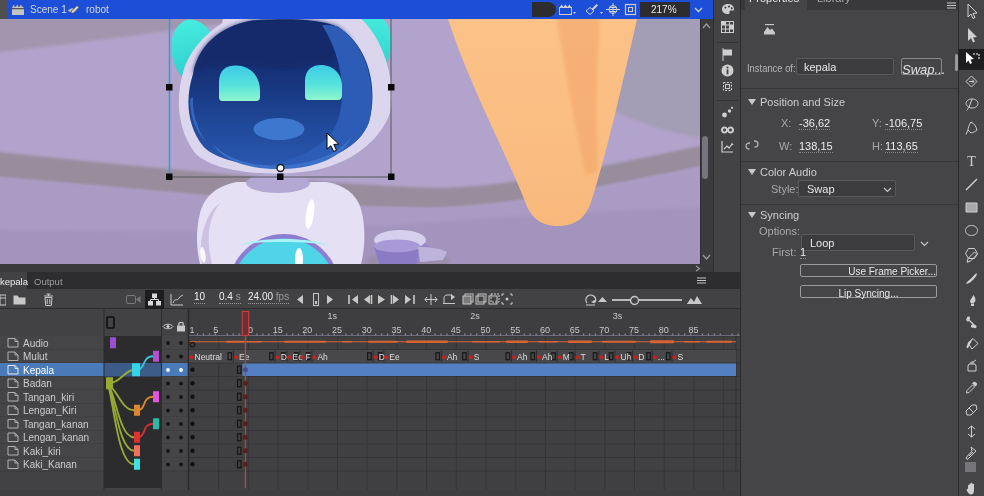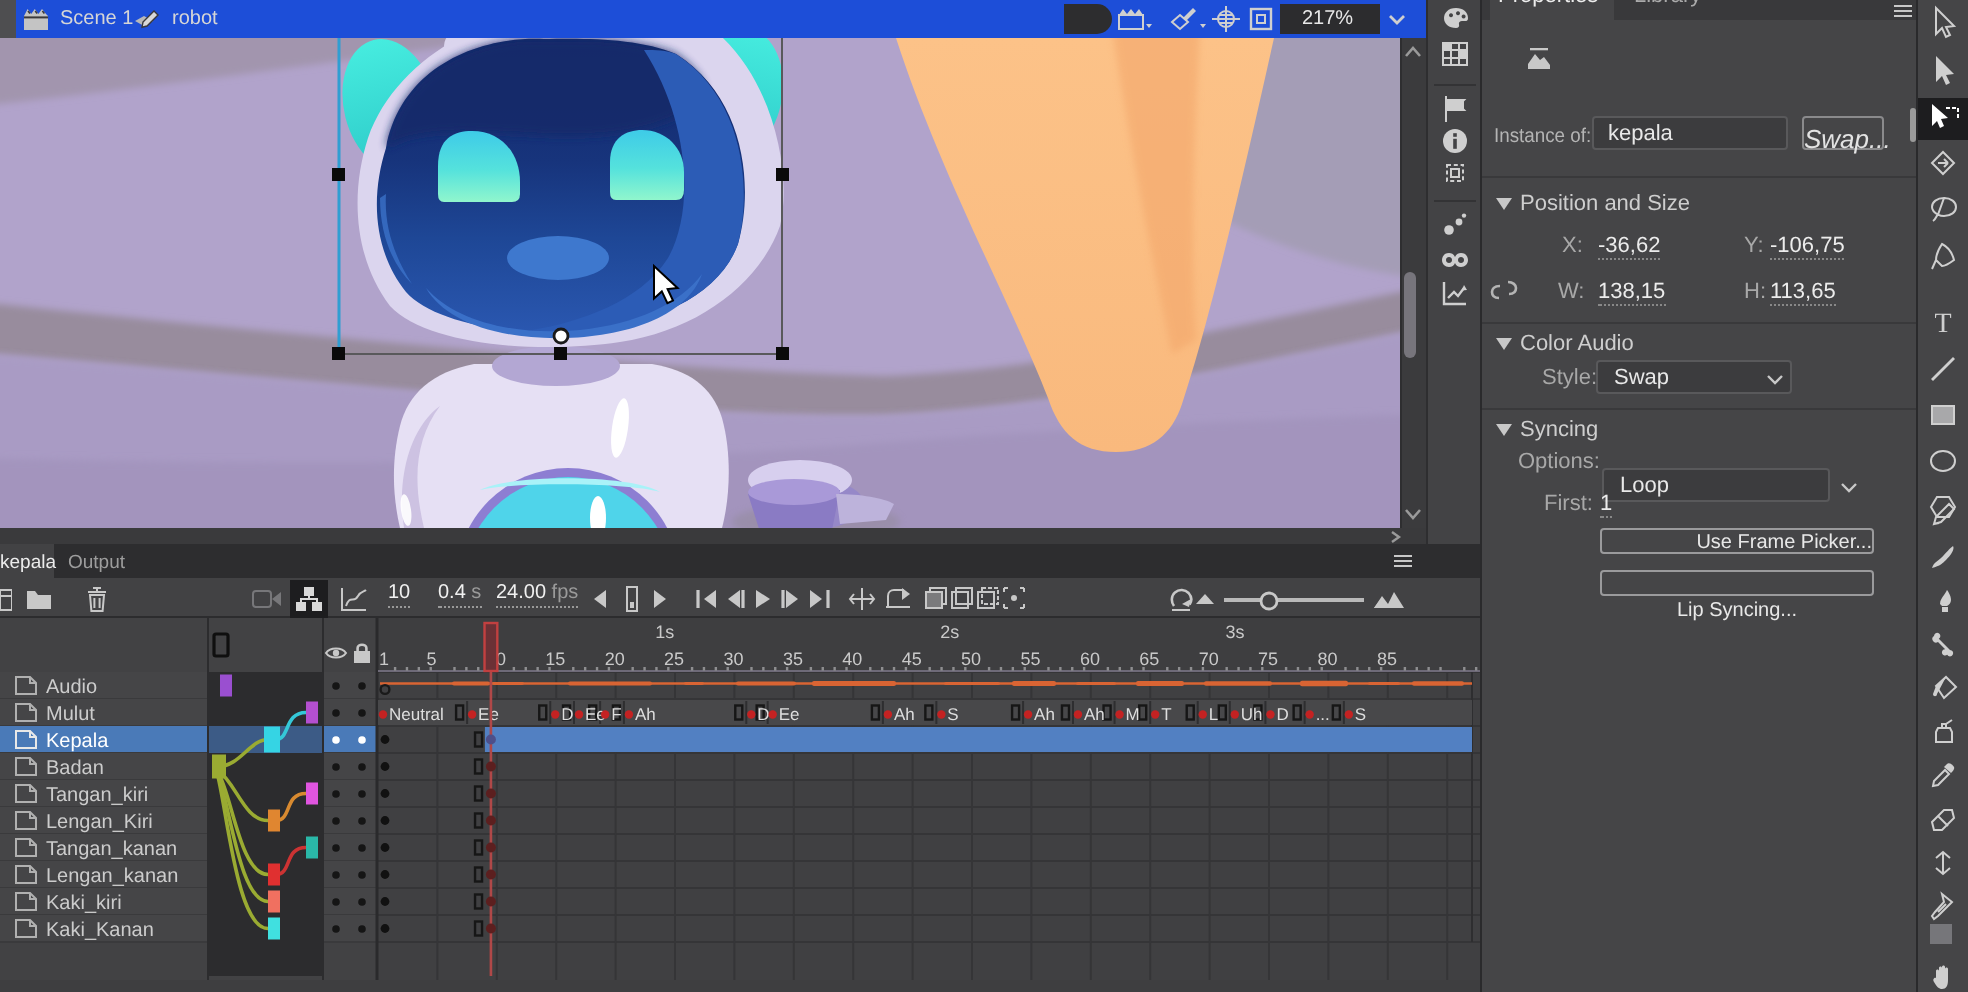--- a/index.html
+++ b/index.html
@@ -742,21 +742,21 @@
     <svg class="abs" style="left:118px;top:6px;" width="9" height="6" viewBox="0 0 9 6">
         <path d="M1,1 L4.5,4.5 L8,1" fill="none" stroke="#c8c8c8" stroke-width="1.2"></path>
       </svg>
   </div>
   <div class="abs" style="left:31px;top:246px;color:#a8a8a8;font-size:11px;">First:</div>
   <div class="abs" style="left:59px;top:246px;color:#ececec;font-size:11px;border-bottom:1px dotted #888;">1</div>
   <div class="abs" style="left:59px;top:264px;width:137px;height:12.5px;border:1px solid #9a9a9c;border-radius:2px;box-sizing:border-box;text-align:right;">
     <div style="color:#e8e8e8;font-size:10px;margin-top:0.5px;">Use Frame Picker...</div>
   </div>
   <div class="abs" style="left:59px;top:285px;width:137px;height:12.5px;border:1px solid #9a9a9c;border-radius:2px;box-sizing:border-box;text-align:center;">
-    <div style="color:#e8e8e8;font-size:10px;margin-top:14px;">Lip Syncing...</div>
+    <div style="color:#e8e8e8;font-size:10px;margin-top:2px;">Lip Syncing...</div>
   </div>
   <div class="abs" style="left:214px;top:54px;width:3px;height:17px;background:#9a9a9a;border-radius:2px;"></div>
 </div>
 
 <div class="abs" id="toolbar" style="left:958px;top:0;width:26px;height:496px;background:#454547;border-left:1px solid #2a2a2c;box-sizing:border-box;">
 <svg width="25" height="496" viewBox="0 0 25 496" id="tools-svg">
       <rect x="0" y="49" width="25" height="21" fill="#1d1d1f"></rect>
       <g transform="translate(6,4)">
         <path d="M3,0 L3,13 L6,10 L8,14.5 L10,13.5 L8,9.5 L12,9 Z" fill="none" stroke="#cfcfcf"></path>
       </g>

